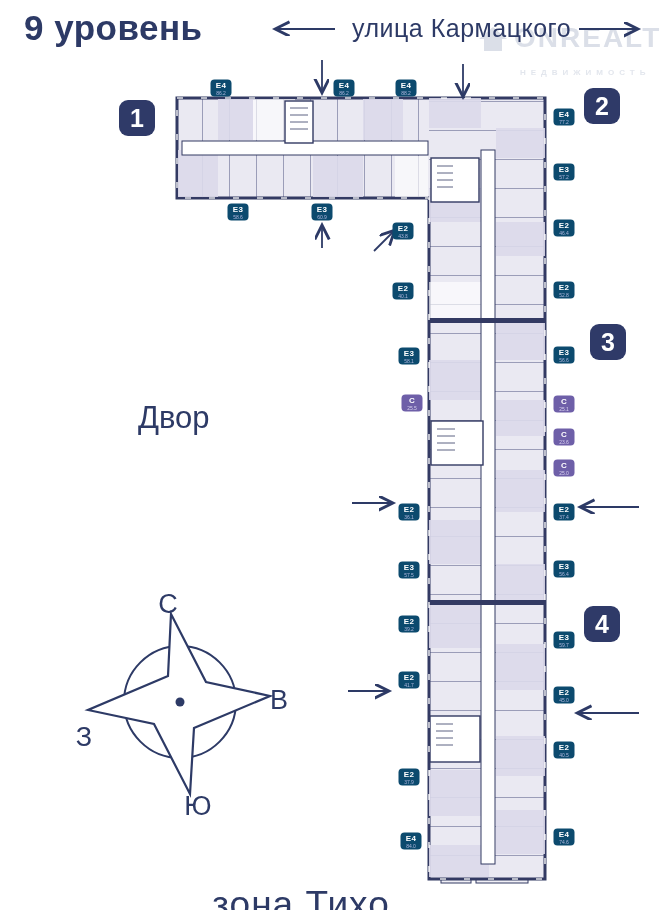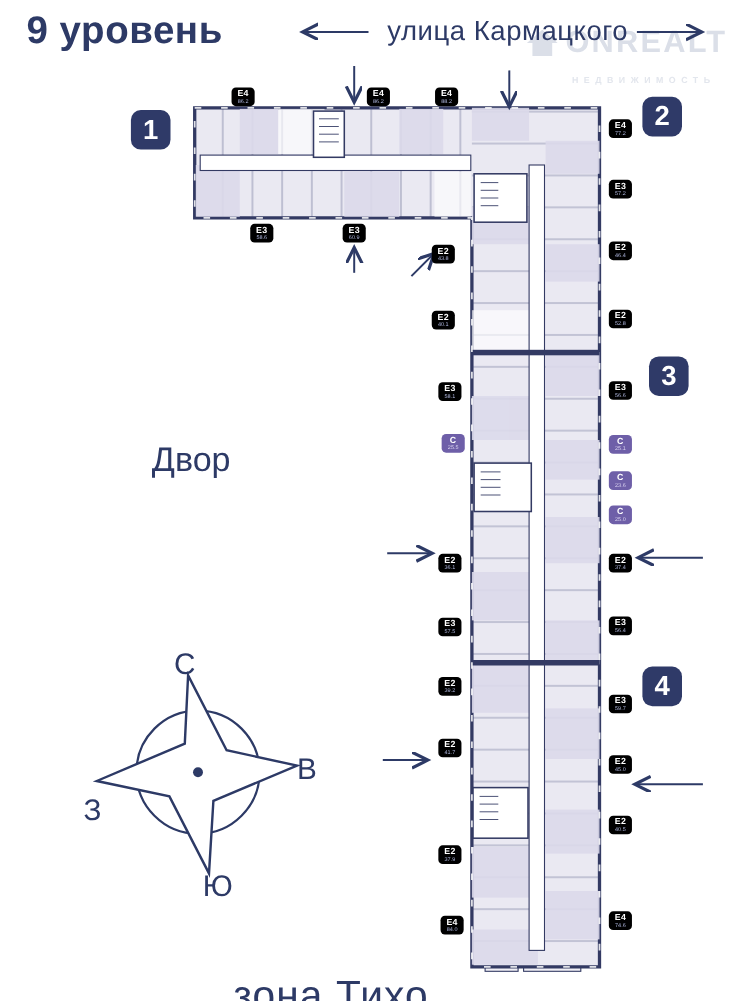--- a/index.html
+++ b/index.html
@@ -17,21 +17,21 @@
   .wm-row{display:flex;align-items:center;gap:6px;}
   .wm-brand{font-size:28px;font-weight:700;letter-spacing:2px;color:#d5dae4;}
   .wm-sub{font-size:8px;letter-spacing:5px;color:#dee2ea;margin:14px 0 0 42px;font-weight:600;}
   
   .compass-letter{font-size:27px;font-weight:400;transform:translate(-50%,-50%);}
   
   .section-badge{position:absolute;width:36px;height:36px;border-radius:9px;background:#2f3a68;
     color:#fff;font-size:25px;font-weight:700;display:flex;align-items:center;justify-content:center;
     transform:translate(-50%,-50%);}
   
-  .apt-badge{position:absolute;min-width:21px;padding:2px 3px 1px;border-radius:4px;background:#000000;
+  .apt-badge{position:absolute;min-width:21px;padding:2px 3px 1px;border-radius:4px;background:#0c4a6e;
     text-align:center;transform:translate(-50%,-50%);line-height:1;box-sizing:border-box;}
   .apt-badge .apt-code{font-size:8px;font-weight:700;color:#fff;letter-spacing:.3px;}
   .apt-badge .apt-area{font-size:5px;color:#aeb6dd;margin-top:1px;}
   .apt-badge.studio{background:#6e5fa8;}
   .apt-badge.studio .apt-area{color:#d9d2ef;}
   svg{display:block;}
 </style>
 </head>
 <body>
 

